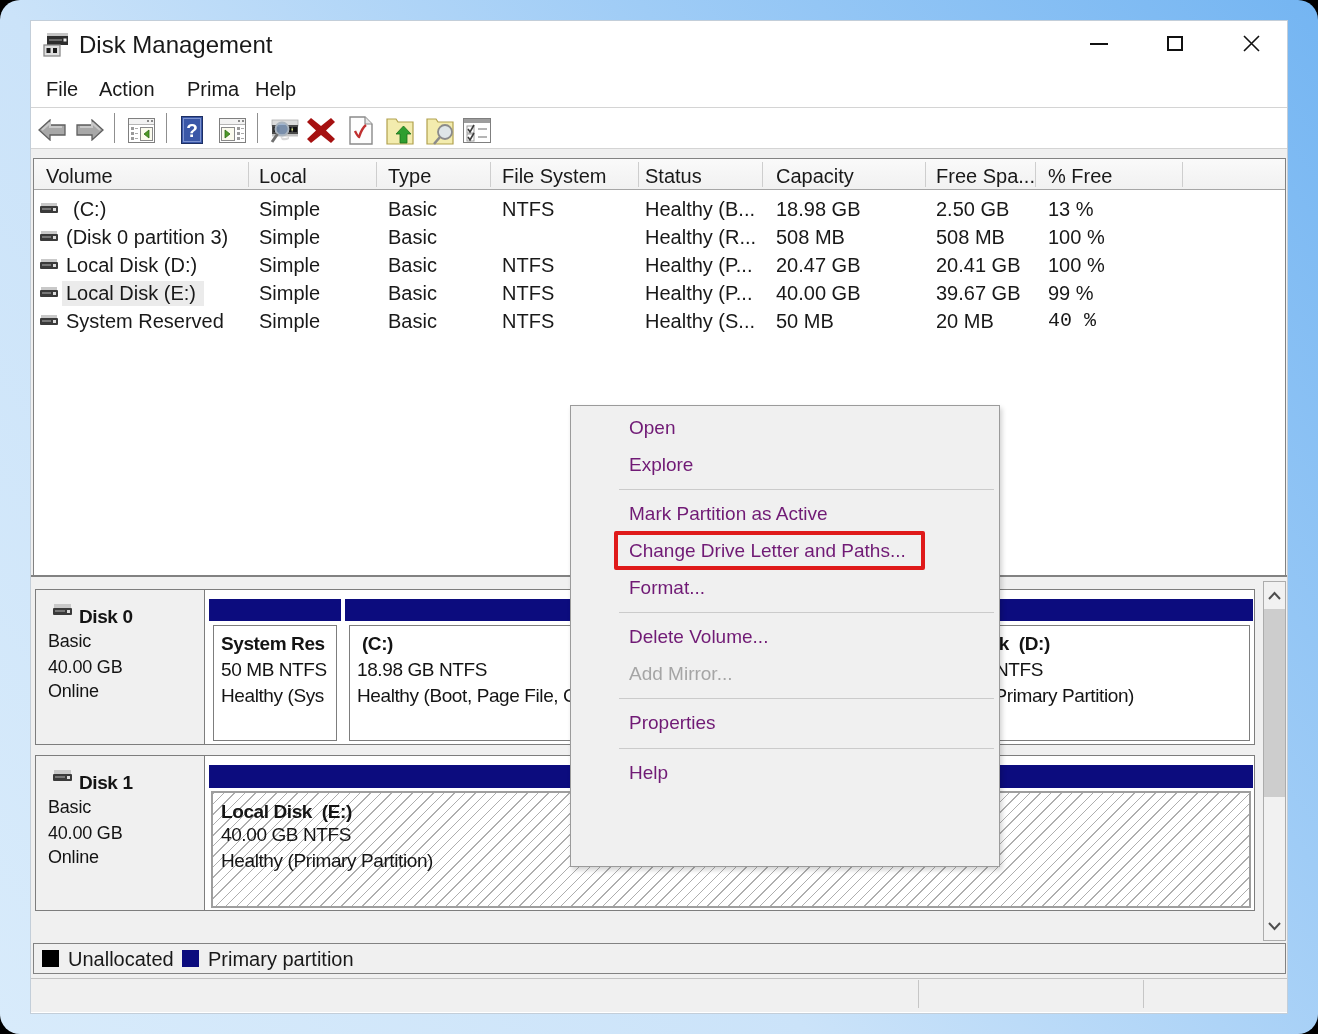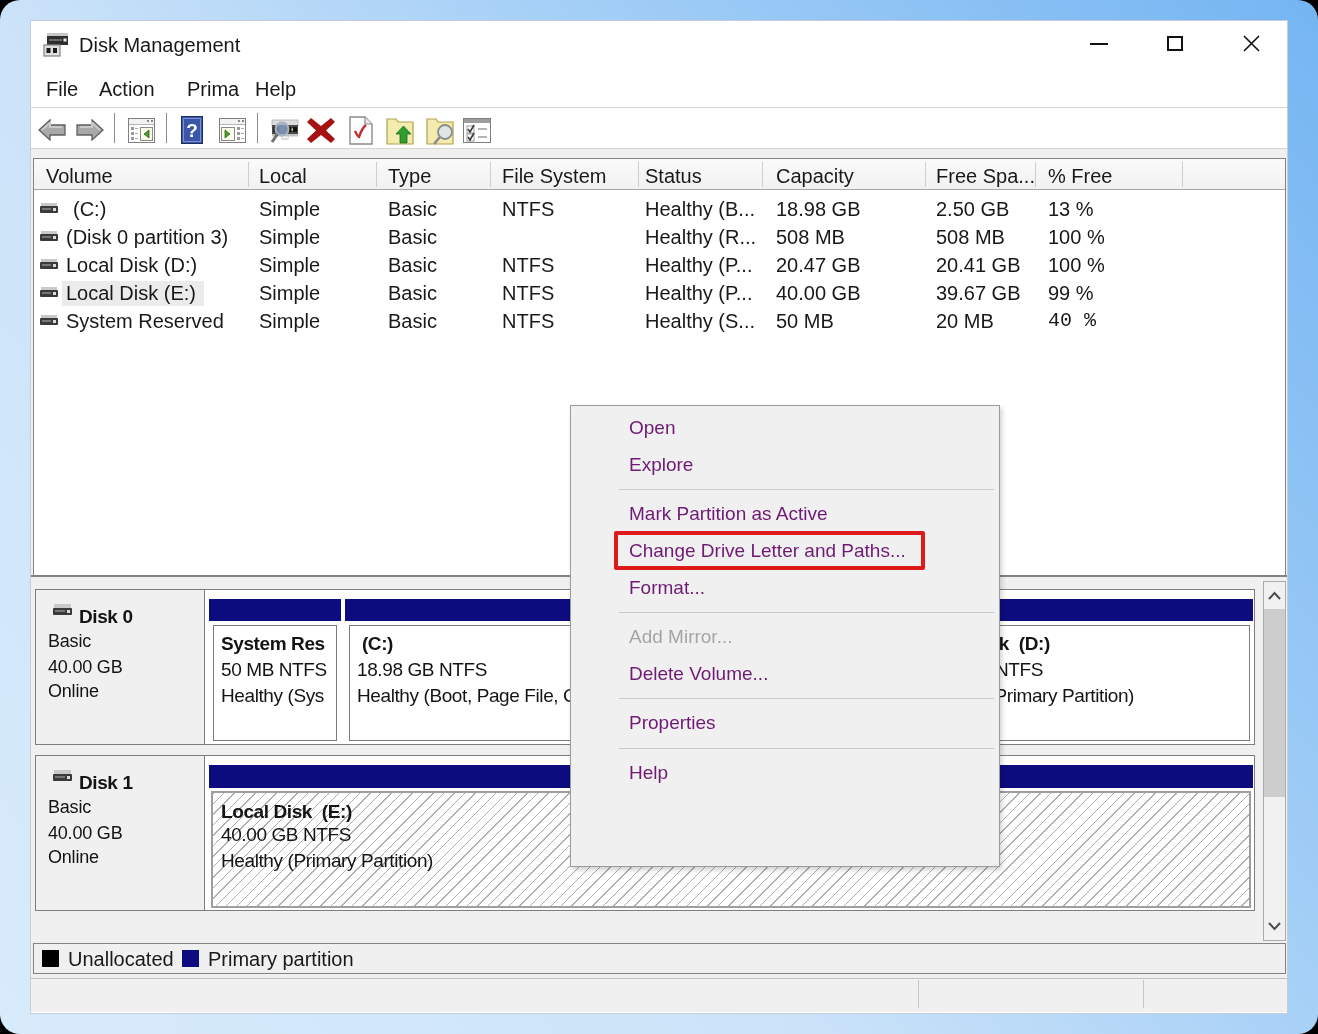--- a/index.html
+++ b/index.html
@@ -30,21 +30,21 @@
 
 <svg class="abs" style="left:43px;top:32px" width="26" height="26" viewBox="0 0 26 26">
   <rect x="4" y="1" width="21" height="4" fill="#c6c6c6"></rect>
   <rect x="4" y="4" width="21" height="9" fill="#2e2e2e"></rect>
   <rect x="6" y="7" width="13" height="2" fill="#6a6a6a"></rect>
   <rect x="20.5" y="6.5" width="3" height="3" fill="#ececec"></rect>
   <rect x="1" y="13" width="16" height="11" fill="#e0e0e0" stroke="#8a8a8a" stroke-width="1.3"></rect>
   <rect x="3.5" y="16" width="4" height="5" fill="#1c1c1c"></rect>
   <rect x="10" y="16" width="4" height="5" fill="#1c1c1c"></rect>
 </svg>
-<div class="txt" style="left:79px;top:34px;font-size:20px;line-height:22px;">Disk Management</div>
+<div class="txt" style="left:79px;top:34px;font-size:24px;line-height:22px;">Disk Management</div>
 
 <div class="abs" style="left:1090px;top:43px;width:18px;height:2px;background:#111;"></div>
 <div class="abs" style="left:1167px;top:36px;width:16px;height:15px;border:2px solid #111;"></div>
 <svg class="abs" style="left:1243px;top:35px" width="17" height="17" viewBox="0 0 17 17">
   <path d="M1 1 L16 16 M16 1 L1 16" stroke="#111" stroke-width="1.6"></path>
 </svg>
 
 <div class="txt" style="left:46px;top:78px;font-size:20px;line-height:22px;">File</div>
 <div class="txt" style="left:99px;top:78px;font-size:20px;line-height:22px;">Action</div>
 <div class="txt" style="left:187px;top:78px;font-size:20px;line-height:22px;">Prima</div>
@@ -308,22 +308,22 @@
   <div class="mi">Explore</div>
   <div class="msep">
         <div></div>
       </div>
   <div class="mi">Mark Partition as Active</div>
   <div class="mi">Change Drive Letter and Paths...</div>
   <div class="mi">Format...</div>
   <div class="msep">
         <div></div>
       </div>
+  <div class="mi">Delete Volume...</div>
   <div class="mi dis">Add Mirror...</div>
-  <div class="mi">Delete Volume...</div>
   <div class="msep">
         <div></div>
       </div>
   <div class="mi">Properties</div>
   <div class="msep">
         <div></div>
       </div>
   <div class="mi">Help</div>
 </div>
 <div class="abs" style="left:614px;top:531px;width:311px;height:39px;border:4px solid #df1a1a;border-radius:2px;"></div>

